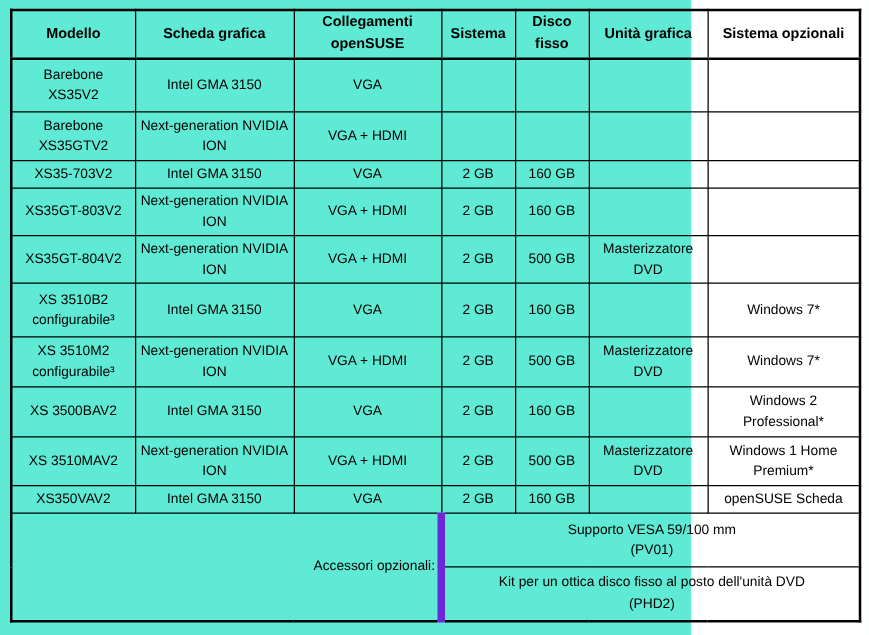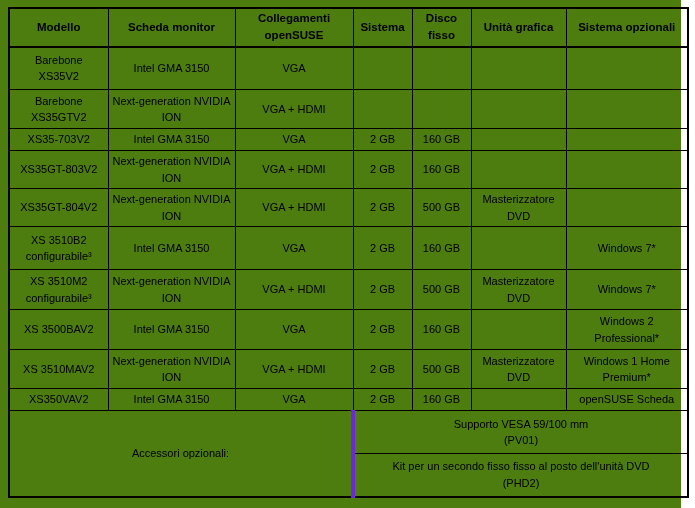--- a/index.html
+++ b/index.html
@@ -3,25 +3,25 @@
 <meta charset="utf-8">
 <style>
   html, body {
     margin: 0;
     padding: 0;
     background: #ffffff;
     font-family: "Liberation Sans", "DejaVu Sans", sans-serif;
     color: #000000;
   }
   .page {
-    width: 681px;
+    width: 553px;
     height: 508px;
     box-sizing: border-box;
     padding: 7px 0 17px 8px;
-    background: #4d7c0f;
+    background: #5eead4;
   }
   table.spec {
     border-collapse: collapse;
     table-layout: fixed;
     width: 679px;
     border: 2px solid #000000;
   }
   table.spec th,
   table.spec td {
     border: 1px solid #000000;
@@ -32,41 +32,42 @@
     line-height: 1.5;
     padding: 1px 2px;
     overflow: hidden;
   }
   table.spec th {
     font-weight: bold;
     font-size: 11.5px;
     border-bottom: 2px solid #000000;
   }
   table.spec td.accessories-label {
-    border-right: 4px solid #6d28d9;
+    border-right: 6px solid #6d28d9;
+    text-align: right;
   }
 </style>
 </head>
 <body>
 
 <div class="page">
   <table class="spec">
     <colgroup>
       <col style="width:99px">
       <col style="width:127px">
       <col style="width:118px">
       <col style="width:59px">
       <col style="width:59px">
       <col style="width:95px">
       <col style="width:122px">
     </colgroup>
     <thead>
       <tr style="height:37px">
         <th>Modello</th>
-        <th>Scheda monitor</th>
+        <th>Scheda grafica</th>
         <th>Collegamenti
 openSUSE</th>
         <th>Sistema</th>
         <th>Disco
 fisso</th>
         <th>Unità grafica</th>
         <th>Sistema opzionali</th>
       </tr>
     </thead>
     <tbody>
@@ -173,18 +174,18 @@
         <td>160 GB</td>
         <td></td>
         <td>openSUSE Scheda</td>
       </tr>
       <tr style="height:43px">
         <td class="accessories-label" colspan="3" rowspan="2">Accessori opzionali:</td>
         <td colspan="4">Supporto VESA 59/100 mm
 (PV01)</td>
       </tr>
       <tr style="height:43px">
-        <td colspan="4">Kit per un secondo fisso fisso al posto dell'unità DVD
+        <td colspan="4">Kit per un ottica disco fisso al posto dell'unità DVD
 (PHD2)</td>
       </tr>
     </tbody>
   </table>
 </div>
 
 </body></html>

